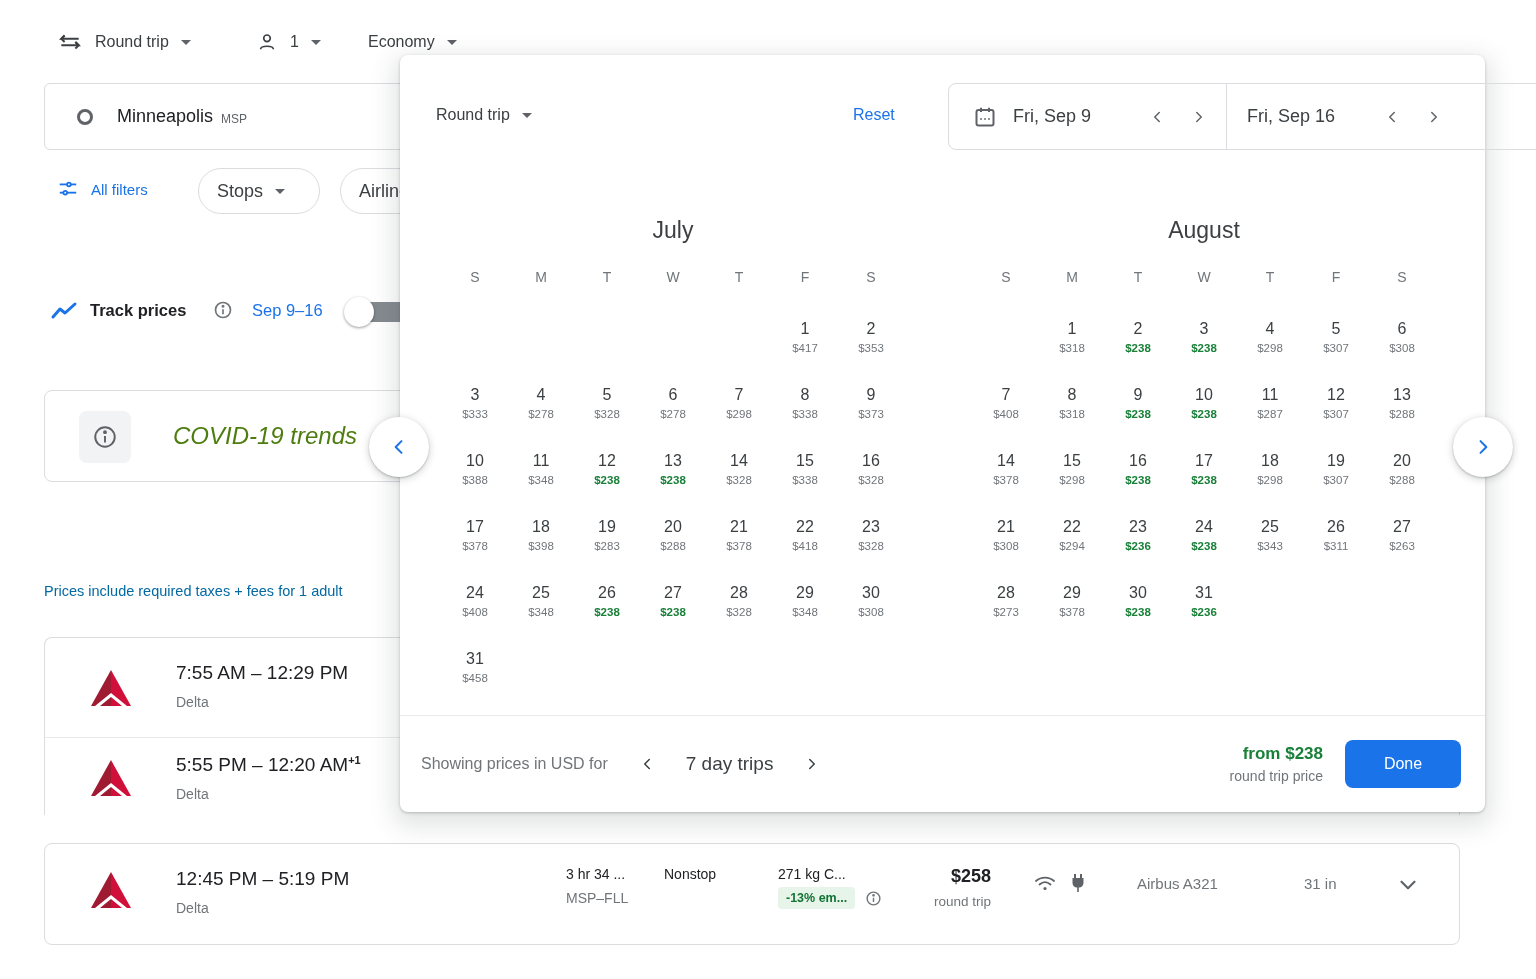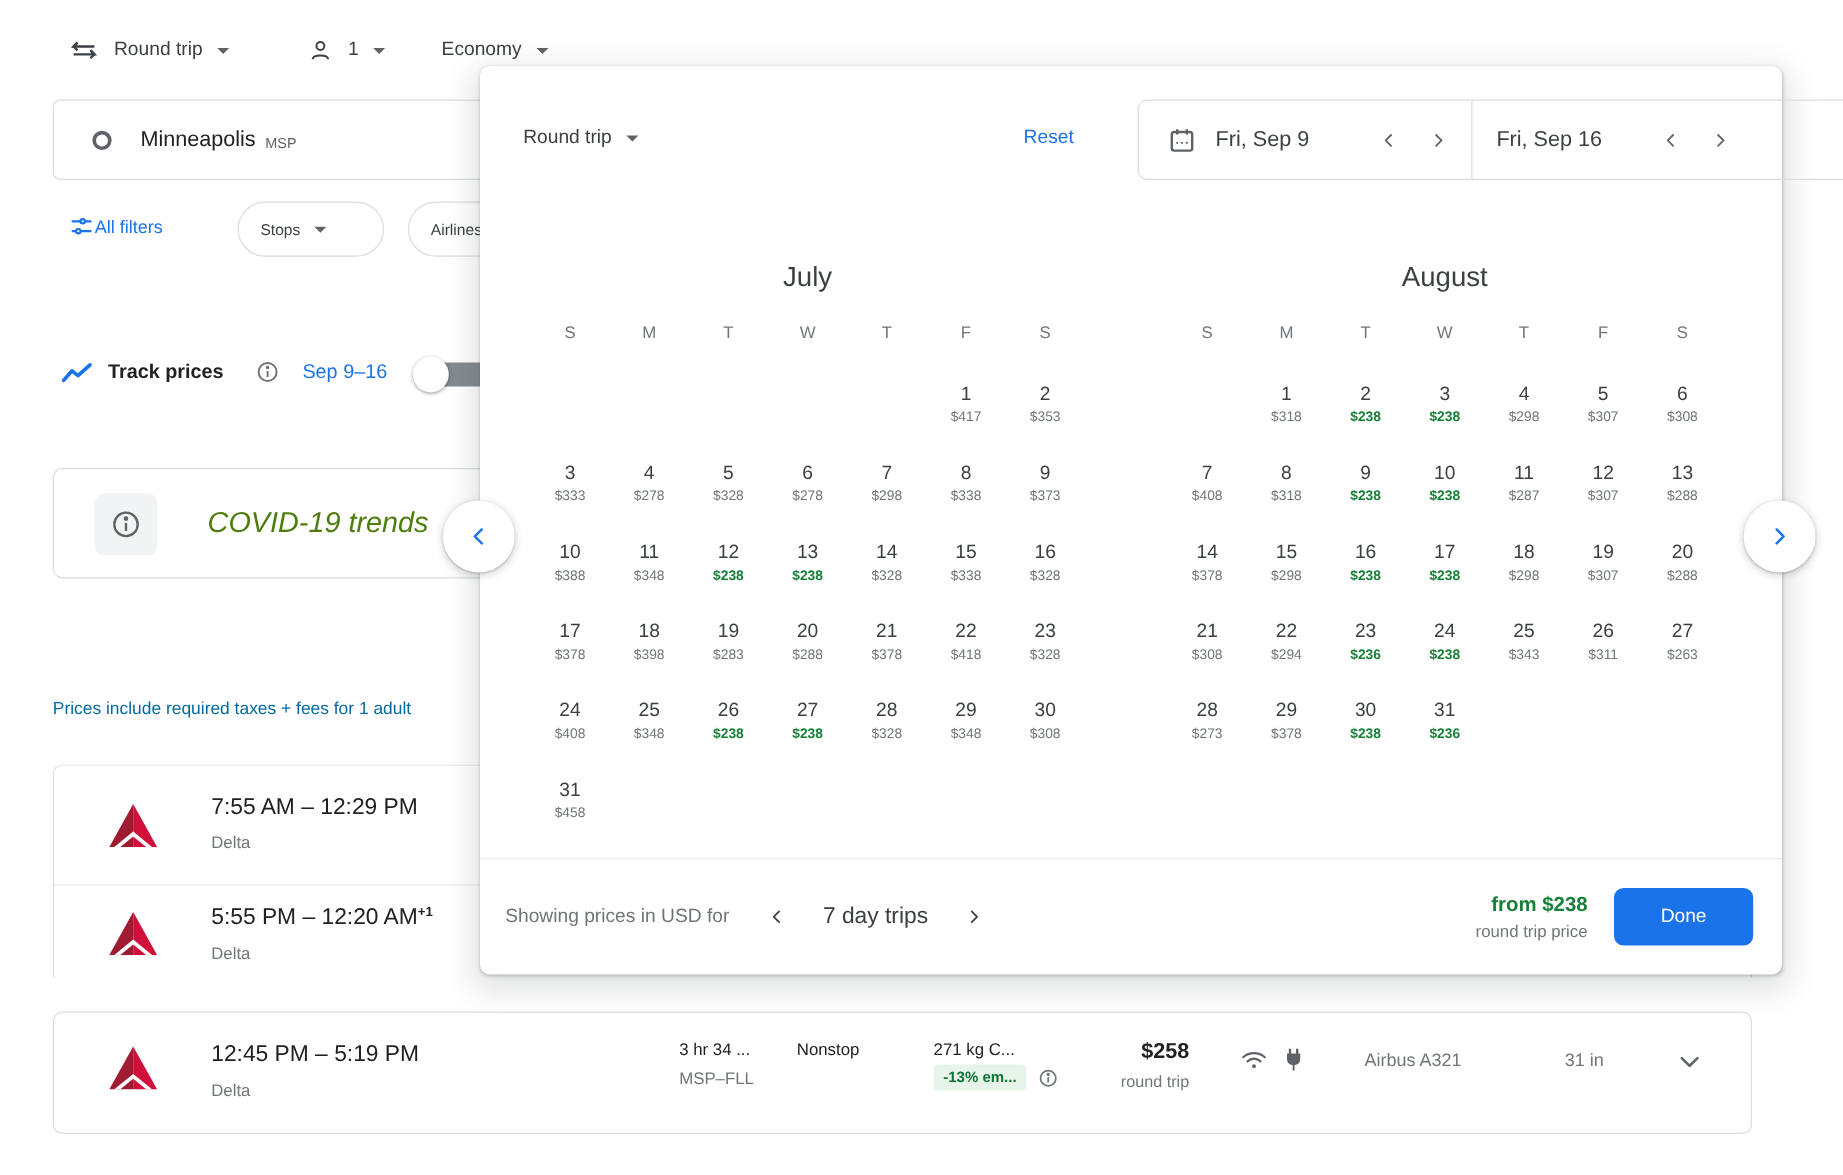--- a/index.html
+++ b/index.html
@@ -20,24 +20,24 @@
   #cabin-group { left:368px; }
 
   
   .origin-box { position:absolute; left:44px; top:83px; width:920px; height:67px;
                 border:1px solid #dadce0; border-radius:6px; background:#fff;
                 display:flex; align-items:center; padding-left:30px; }
   .origin-city { font-size:18px; color:#202124; margin-left:22px; }
   .origin-code { font-size:12px; color:#5f6368; margin-left:8px; margin-top:4px; }
 
   
-  .all-filters { position:absolute; left:57px; top:178px; display:flex; align-items:center; 
+  .all-filters { position:absolute; left:57px; top:178px; display:flex; align-items:center; gap:12px;
                  color:#1a73e8; font-size:15px; font-weight:500; cursor:pointer; }
   .pill { position:absolute; top:168px; height:46px; border:1px solid #dadce0; border-radius:23px;
-          display:flex; align-items:center; gap:12px; padding:0 18px; font-size:13px; color:#3c4043;
+          display:flex; align-items:center; gap:12px; padding:0 18px; font-size:18px; color:#3c4043;
           background:#fff; cursor:pointer; }
   #stops-pill { left:198px; width:122px; }
   #airlines-pill { left:340px; width:136px; }
 
   
   .track-row { position:absolute; left:50px; top:296px; height:32px; }
   .track-icon { position:absolute; left:0; top:4px; }
   .track-label { position:absolute; left:40px; top:5px; font-size:16.5px; font-weight:700; color:#202124; white-space:nowrap; }
   .track-info { position:absolute; left:163px; top:4px; }
   .track-dates { position:absolute; left:202px; top:5px; font-size:16.5px; color:#1a73e8; font-weight:500; white-space:nowrap; }

